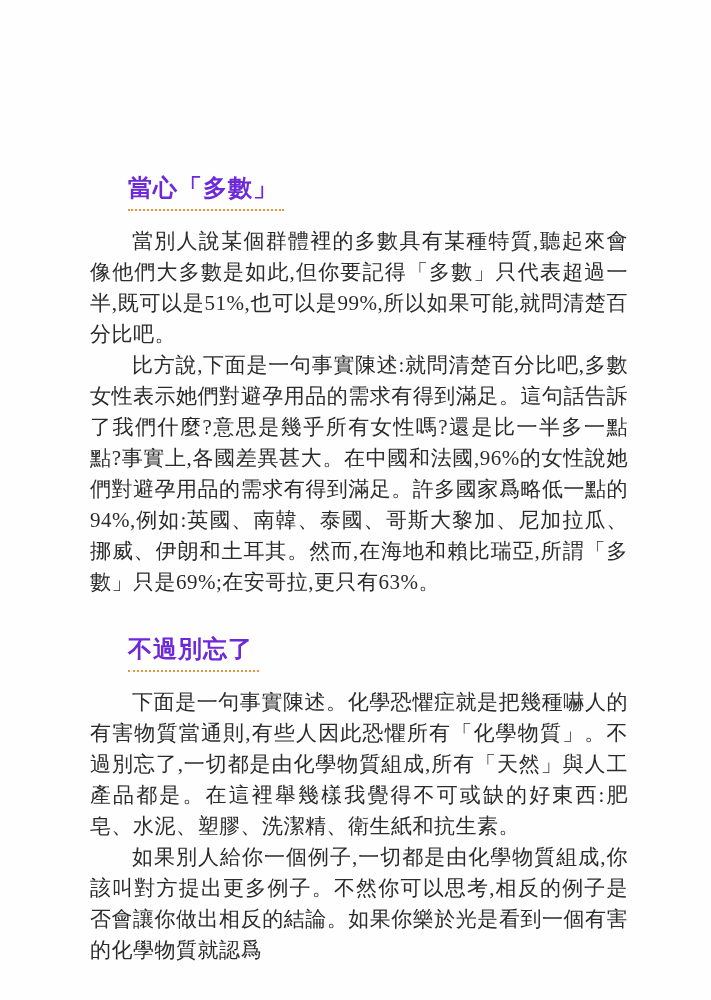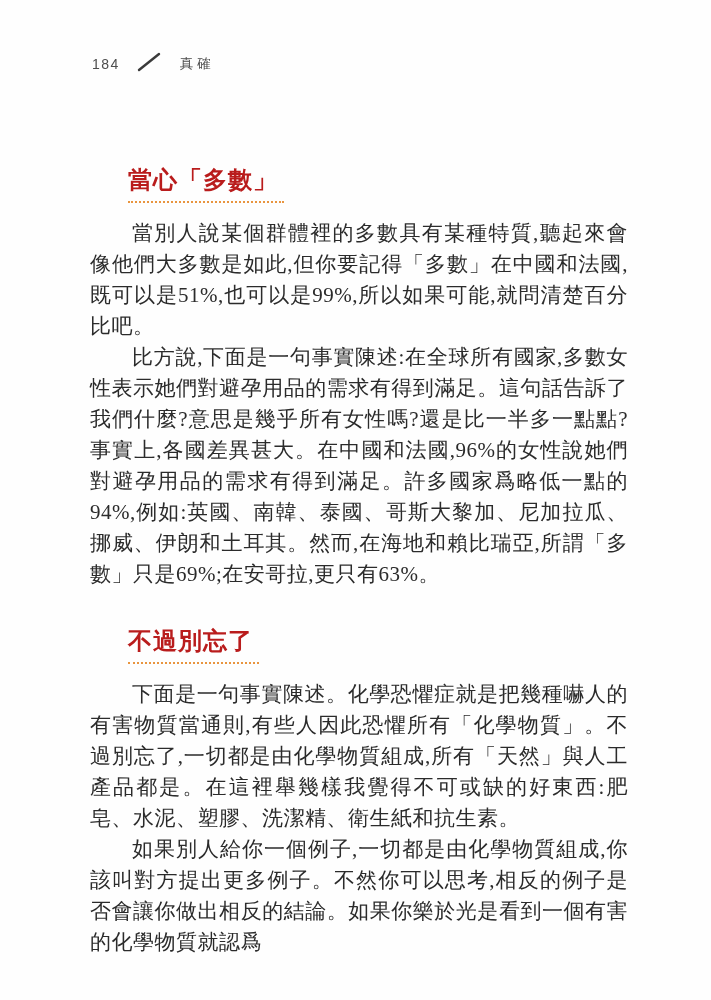--- a/index.html
+++ b/index.html
@@ -40,25 +40,25 @@
     color: #4a4a4a;
   }
   
   .text-column {
     position: absolute;
     left: 90px;
     top: 166px;
     width: 538px;
   }
   .section-heading {
-    margin: 0 0 15px 38px;
+    margin: 8px 0 15px 38px;
     font-size: 24px;
     font-weight: bold;
     line-height: 1.2;
-    color: #b91c1c;
+    color: #6d28d9;
   }
   .section-heading .hd-inner {
     display: inline-block;
     padding-bottom: 6px;
     padding-right: 6px;
     letter-spacing: 1px;
     border-bottom: 2px dotted #e9953f;
   }
   .section-heading.second {
     margin-top: 37px;
@@ -71,39 +71,30 @@
     text-align: justify;
     text-indent: 2em;
     letter-spacing: 0.5px;
   }
 </style>
 </head>
 <body>
 
 <div class="page">
 
-  <div class="running-header">
-    <span class="page-number">184</span>
-    <span class="slash-icon">
-      <svg width="26" height="20" viewBox="0 0 26 20" aria-hidden="true">
-        <line x1="3" y1="18" x2="23" y2="2" stroke="#3a3a3a" stroke-width="2.4" stroke-linecap="round"></line>
-      </svg>
-    </span>
-    <span class="book-title">真確</span>
-  </div>
 
   <div class="text-column">
 
     <h2 class="section-heading">
       <span class="hd-inner">當心「多數」</span>
     </h2>
 
-    <p class="body-paragraph">當別人說某個群體裡的多數具有某種特質,聽起來會像他們大多數是如此,但你要記得「多數」在中國和法國,既可以是51%,也可以是99%,所以如果可能,就問清楚百分比吧。</p>
+    <p class="body-paragraph">當別人說某個群體裡的多數具有某種特質,聽起來會像他們大多數是如此,但你要記得「多數」只代表超過一半,既可以是51%,也可以是99%,所以如果可能,就問清楚百分比吧。</p>
 
-    <p class="body-paragraph">比方說,下面是一句事實陳述:在全球所有國家,多數女性表示她們對避孕用品的需求有得到滿足。這句話告訴了我們什麼?意思是幾乎所有女性嗎?還是比一半多一點點?事實上,各國差異甚大。在中國和法國,96%的女性說她們對避孕用品的需求有得到滿足。許多國家爲略低一點的94%,例如:英國、南韓、泰國、哥斯大黎加、尼加拉瓜、挪威、伊朗和土耳其。然而,在海地和賴比瑞亞,所謂「多數」只是69%;在安哥拉,更只有63%。</p>
+    <p class="body-paragraph">比方說,下面是一句事實陳述:就問清楚百分比吧,多數女性表示她們對避孕用品的需求有得到滿足。這句話告訴了我們什麼?意思是幾乎所有女性嗎?還是比一半多一點點?事實上,各國差異甚大。在中國和法國,96%的女性說她們對避孕用品的需求有得到滿足。許多國家爲略低一點的94%,例如:英國、南韓、泰國、哥斯大黎加、尼加拉瓜、挪威、伊朗和土耳其。然而,在海地和賴比瑞亞,所謂「多數」只是69%;在安哥拉,更只有63%。</p>
 
     <h2 class="section-heading second">
       <span class="hd-inner">不過別忘了</span>
     </h2>
 
     <p class="body-paragraph">下面是一句事實陳述。化學恐懼症就是把幾種嚇人的有害物質當通則,有些人因此恐懼所有「化學物質」。不過別忘了,一切都是由化學物質組成,所有「天然」與人工產品都是。在這裡舉幾樣我覺得不可或缺的好東西:肥皂、水泥、塑膠、洗潔精、衛生紙和抗生素。</p>
 
     <p class="body-paragraph">如果別人給你一個例子,一切都是由化學物質組成,你該叫對方提出更多例子。不然你可以思考,相反的例子是否會讓你做出相反的結論。如果你樂於光是看到一個有害的化學物質就認爲</p>
 
   </div>

